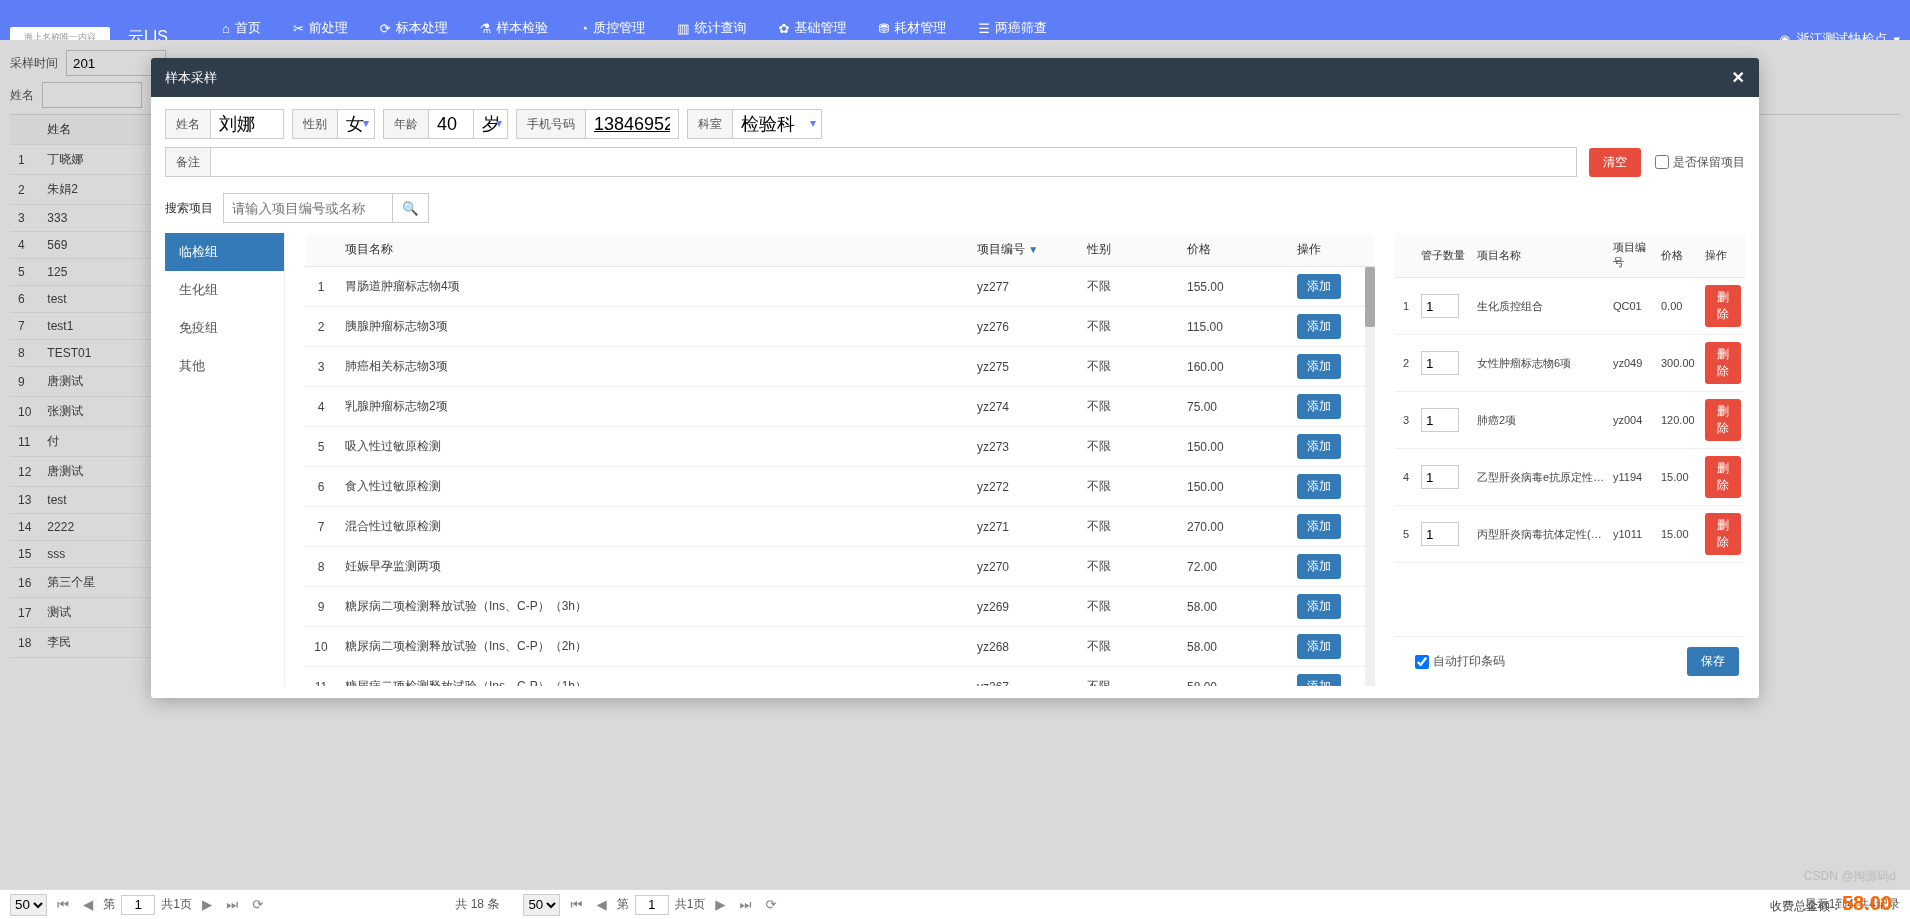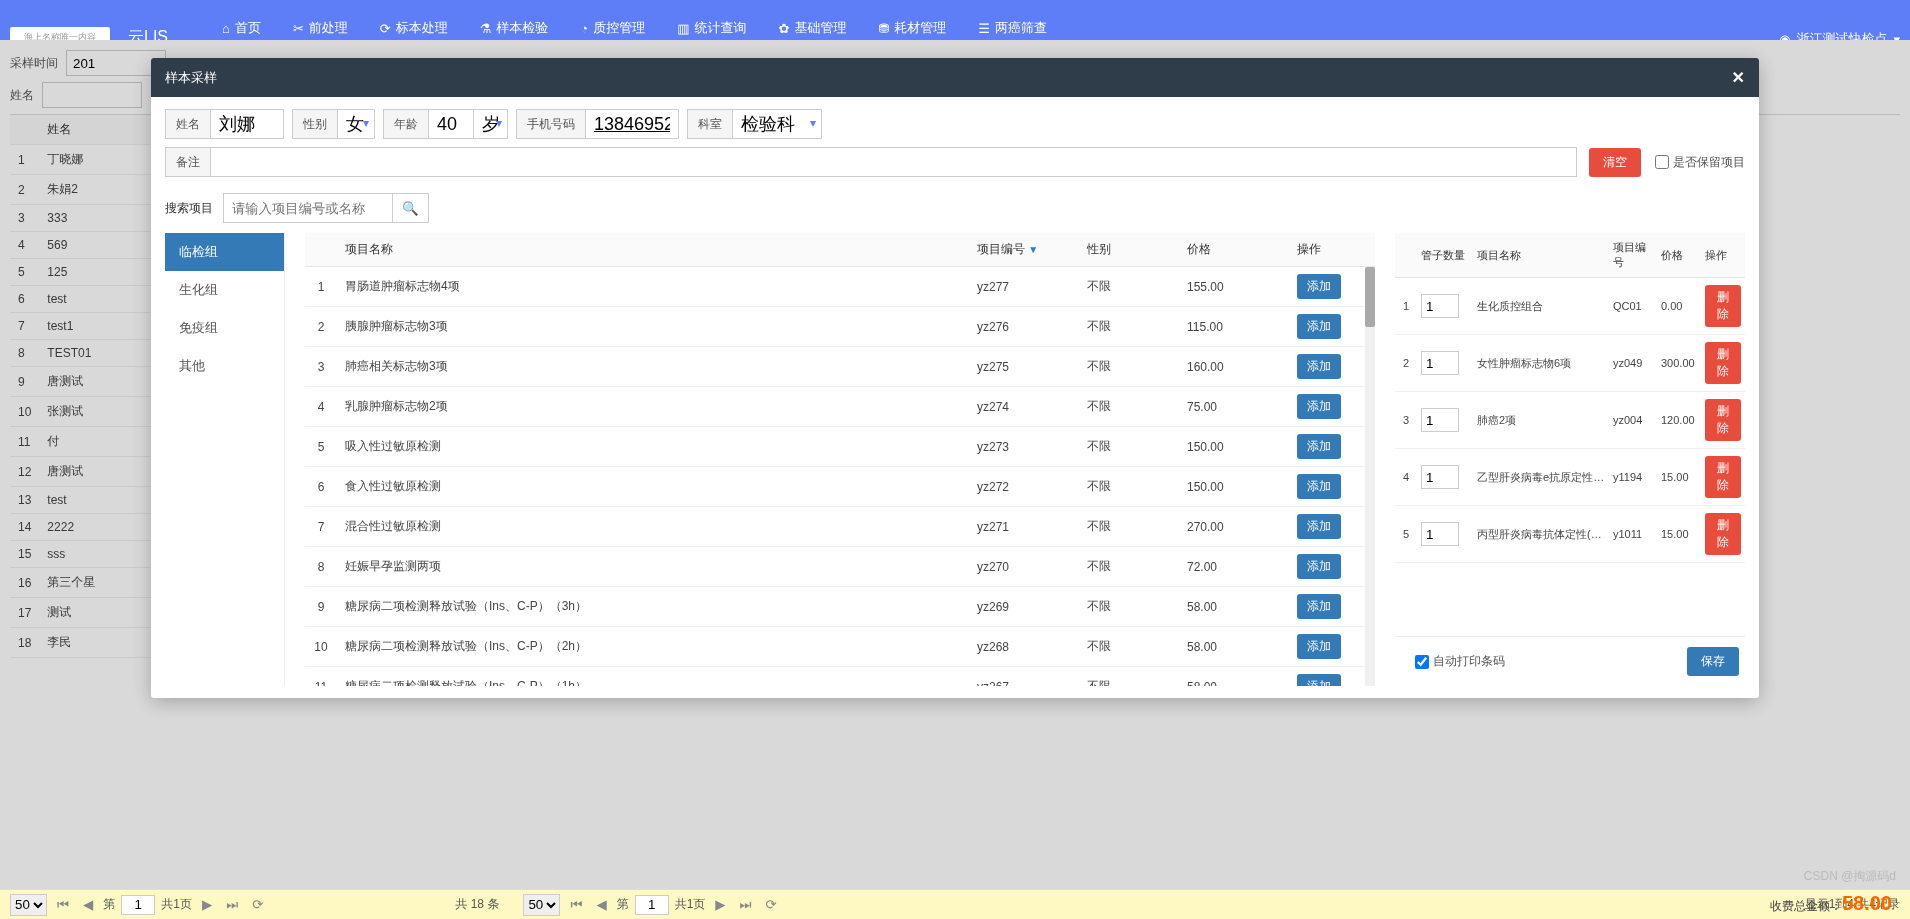--- a/index.html
+++ b/index.html
@@ -49,21 +49,21 @@
 .tbl td{padding:7px 8px;font-size:12px;color:#444;border-bottom:1px solid #f0f0f0}
 .tbl-scroll{overflow-y:auto;flex:1;position:relative}
 .scrollbar-track{position:absolute;right:0;top:0;width:10px;height:100%;background:#f0f0f0}
 .scrollbar-thumb{position:absolute;right:0;top:0;width:10px;height:60px;background:#a9a9a9;border-radius:2px}
 .sort-ind{color:#337ab7;font-size:10px}
 .sel-panel{width:350px;display:flex;flex-direction:column}
 .sel-panel .tbl th,.sel-panel .tbl td{font-size:11px;padding:7px 4px}
 .sel-panel .tbl-scroll{flex:1}
 .tube-inp{width:38px;height:24px;border:1px solid #ccc;text-align:left;padding:0 4px}
 .sel-footer{border-top:1px solid #eee;padding:10px 6px;display:flex;justify-content:space-between;align-items:center}
-.footer{position:fixed;bottom:0;left:0;right:0;height:30px;background:#fef9c3;border-top:1px solid #ddd;display:flex;align-items:center;padding:0 10px;font-size:12px;color:#555;gap:24px}
+.footer{position:fixed;bottom:0;left:0;right:0;height:30px;background:#ffffff;border-top:1px solid #ddd;display:flex;align-items:center;padding:0 10px;font-size:12px;color:#555;gap:24px}
 .pager{display:flex;align-items:center;gap:6px}
 .pager .pbtn{border:none;background:none;cursor:pointer;color:#888;padding:2px 4px}
 .pager input{width:34px;height:20px;border:1px solid #ccc;text-align:center}
 .pager select{height:22px;border:1px solid #ccc}
 .total-fee{position:fixed;bottom:4px;right:18px;font-size:12px;color:#444}
 .total-fee .amt{color:#ff6600;font-size:20px;font-weight:bold}
 .watermark{position:fixed;bottom:34px;right:14px;font-size:12px;color:#bbb}
 .icon{font-style:normal}
 </style>
 </head>

